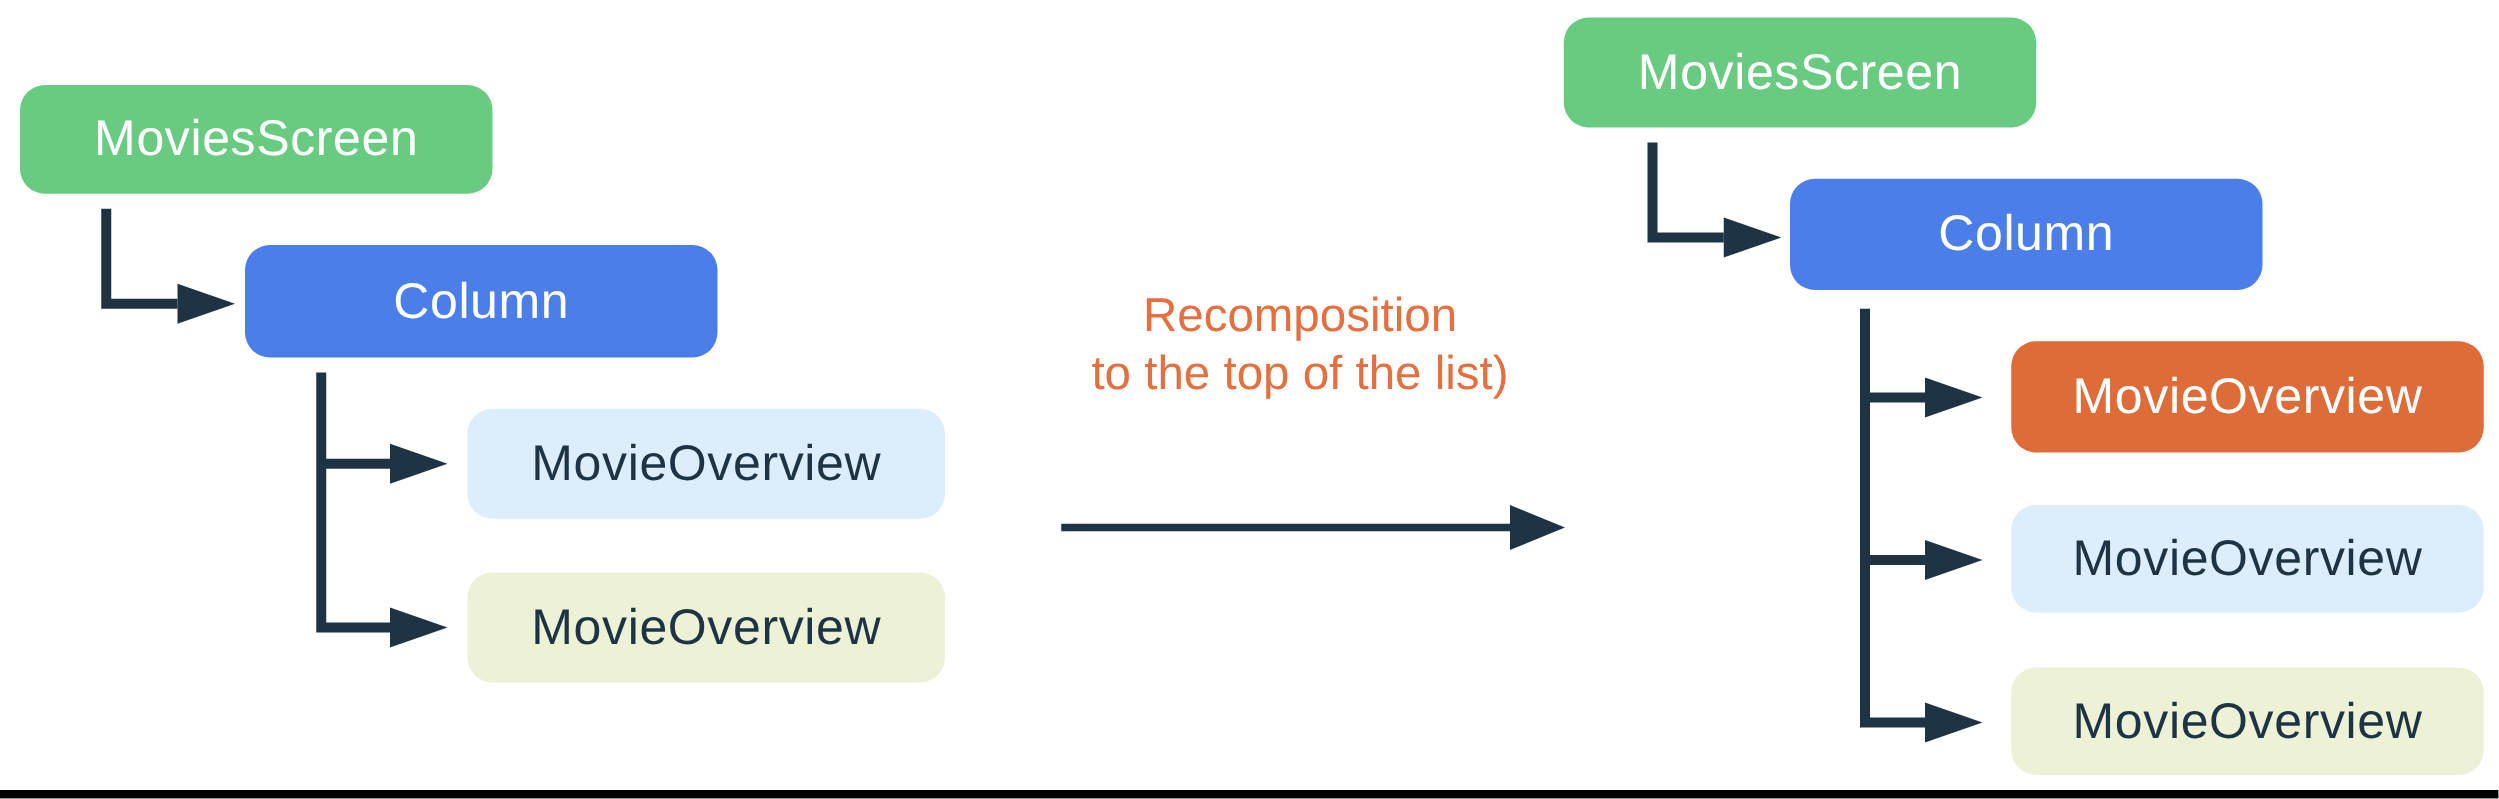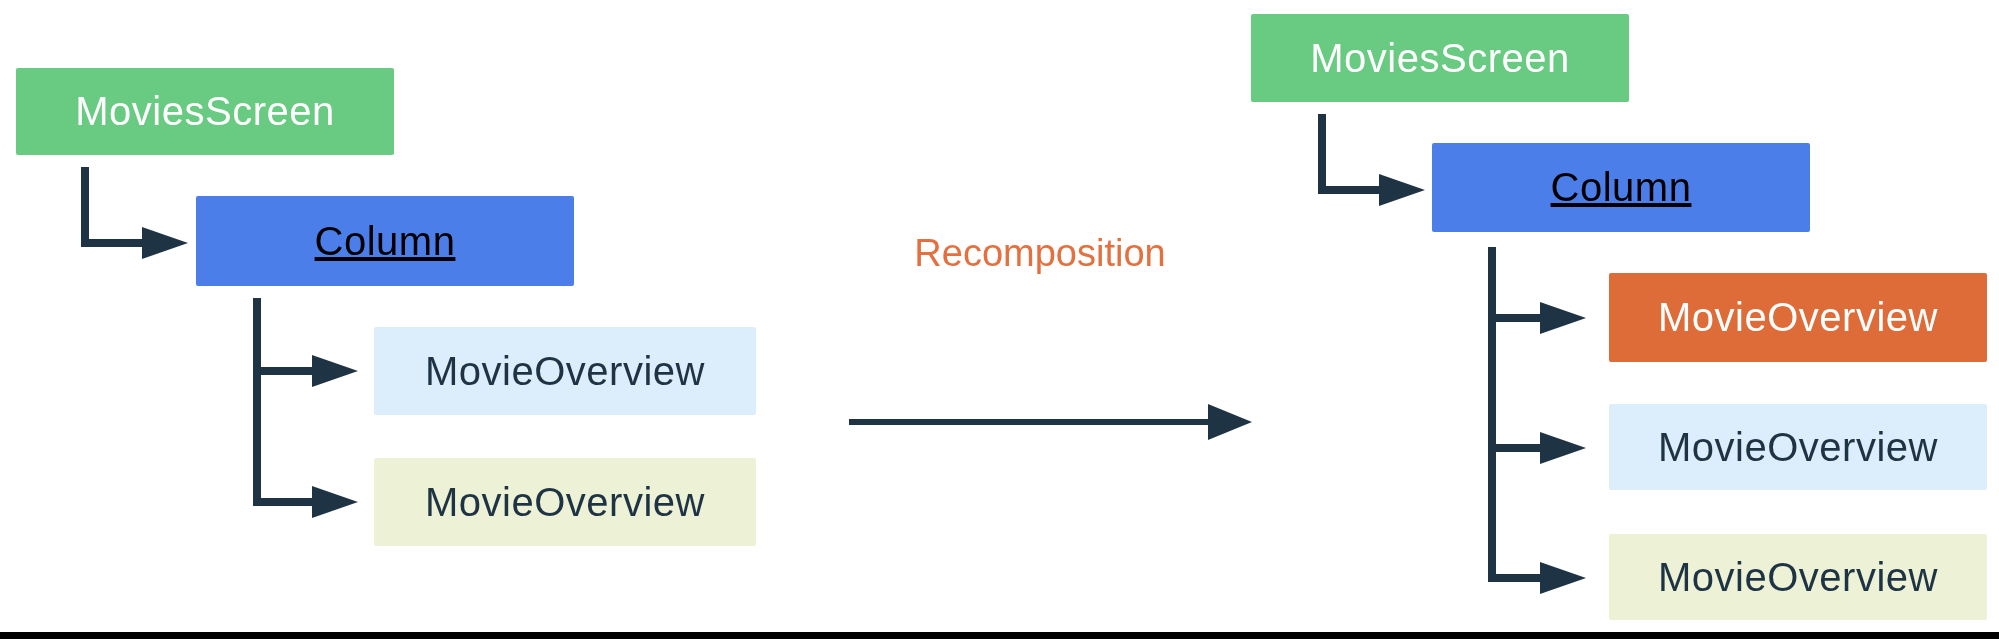--- a/index.html
+++ b/index.html
@@ -6,27 +6,27 @@
   #canvas{
     position:relative;
     width:1999px;height:639px;
     overflow:hidden;
     background:#ffffff;
     font-family:"Liberation Sans", sans-serif;
   }
   .node{
     position:absolute;
     display:flex;align-items:center;justify-content:center;
-    border-radius:2px;
+    border-radius:20px;
     font-size:40px;
     letter-spacing:0.5px;
     white-space:nowrap;
   }
   .node.green{background:#68CB81;color:#ffffff;}
-  .node.blue{background:#4C7EEA;color:#000000;text-decoration:underline;}
+  .node.blue{background:#4C7EEA;color:#ffffff;}
   .node.lightblue{background:#DCEEFB;color:#1E3445;}
   .node.paleyellow{background:#EDF2D6;color:#1E3445;}
   .node.orange{background:#DE6C38;color:#ffffff;}
   #connector-layer{
     position:absolute;left:0;top:0;width:1999px;height:639px;
     pointer-events:none;
   }
   #transition-label{
     position:absolute;
     left:790px;top:230px;width:500px;
@@ -80,20 +80,21 @@
     <polygon points="1540,562 1540,594 1586,578" fill="#1E3445"></polygon>
   </svg>
 
   <div class="node green" style="left:16px;top:68px;width:378px;height:87px">MoviesScreen</div>
   <div class="node blue" style="left:196px;top:196px;width:378px;height:90px">Column</div>
   <div class="node lightblue" style="left:374px;top:327px;width:382px;height:88px">MovieOverview</div>
   <div class="node paleyellow" style="left:374px;top:458px;width:382px;height:88px">MovieOverview</div>
 
   <div id="transition-label">
     <div>Recomposition</div>
+    <div>to the top of the list)</div>
   </div>
 
   <div class="node green" style="left:1251px;top:14px;width:378px;height:88px">MoviesScreen</div>
   <div class="node blue" style="left:1432px;top:143px;width:378px;height:89px">Column</div>
   <div class="node orange" style="left:1609px;top:273px;width:378px;height:89px">MovieOverview</div>
   <div class="node lightblue" style="left:1609px;top:404px;width:378px;height:86px">MovieOverview</div>
   <div class="node paleyellow" style="left:1609px;top:534px;width:378px;height:86px">MovieOverview</div>
 
   <div id="bottom-rule"></div>
 

